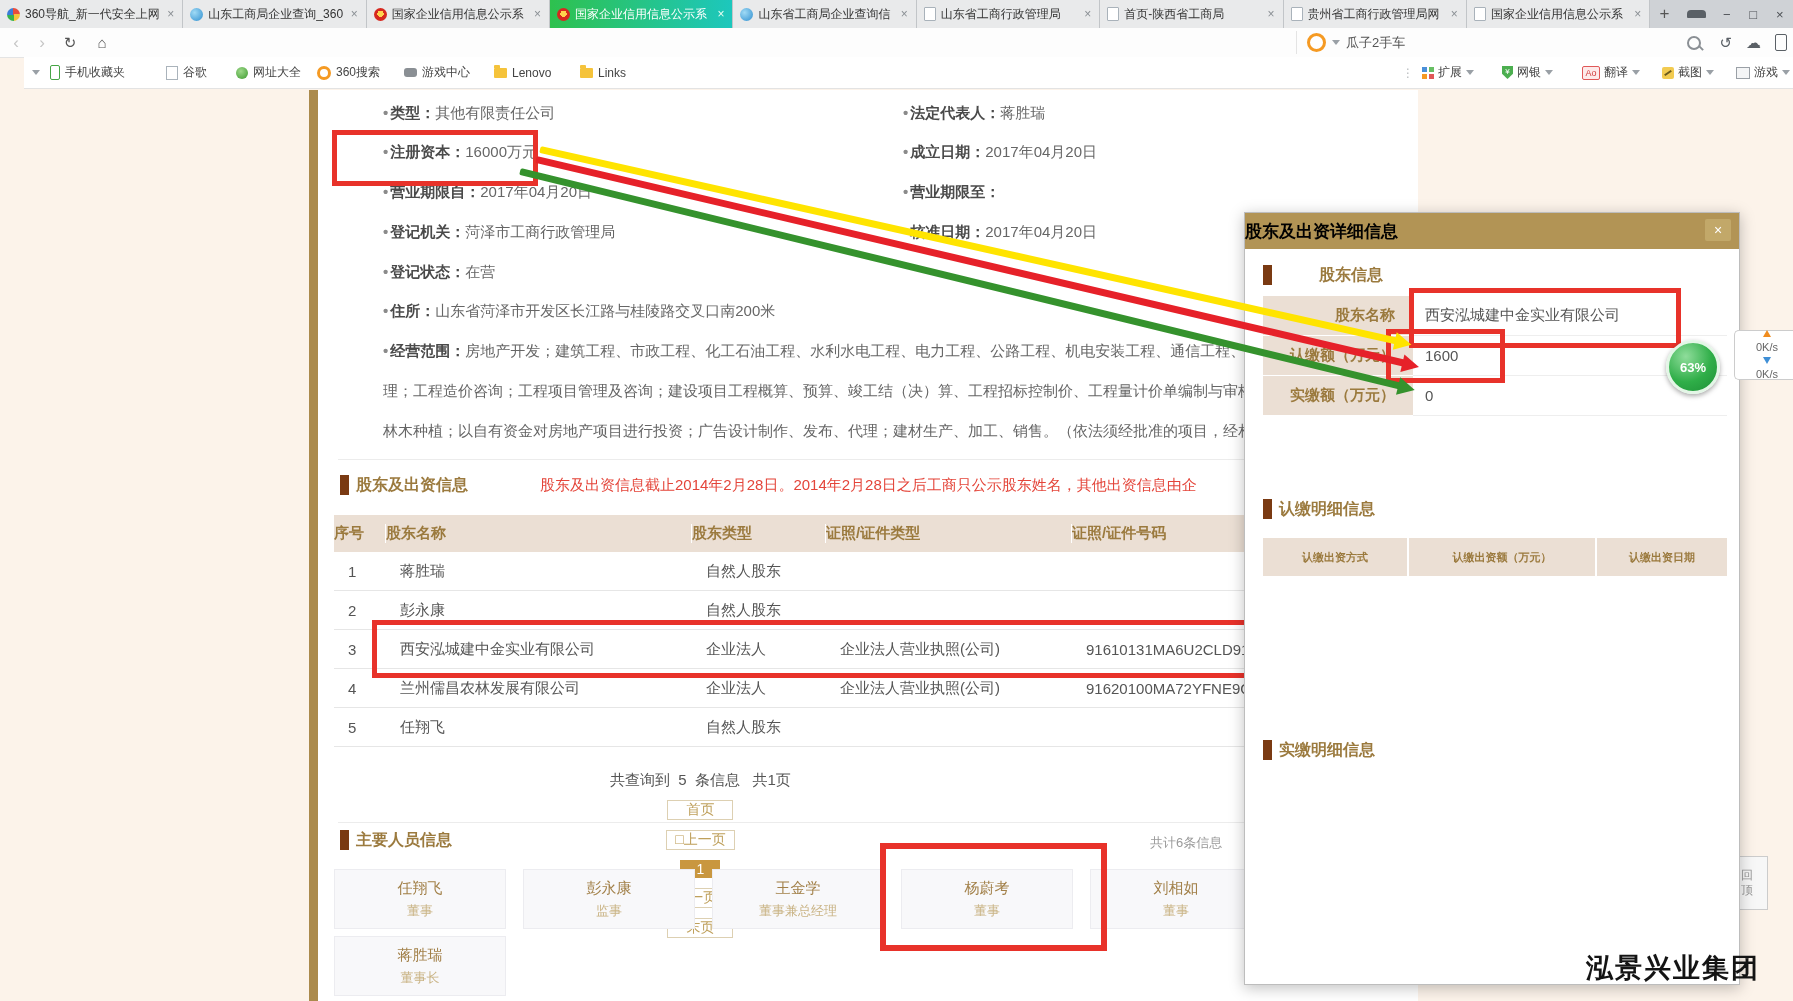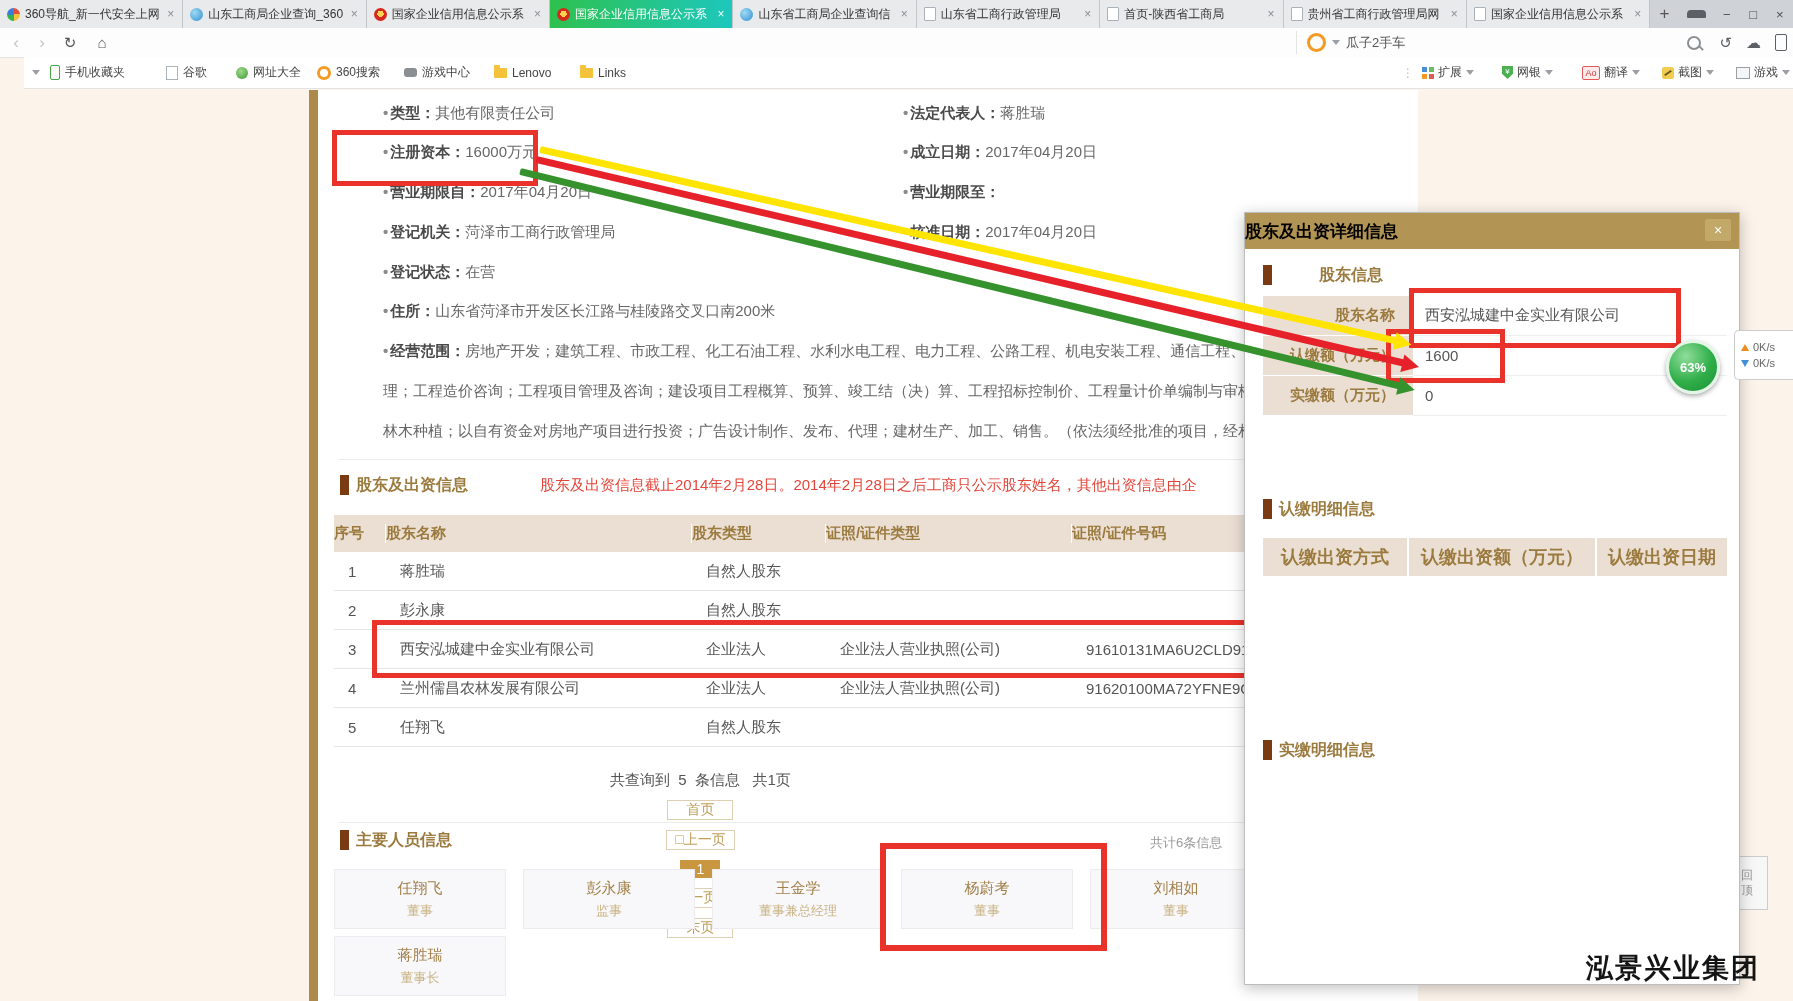--- a/index.html
+++ b/index.html
@@ -99,37 +99,37 @@
   .mclose{position:absolute;right:8px;top:6px;width:26px;height:22px;background:#c2a869;color:#fff;font-size:14px;
           display:flex;align-items:center;justify-content:center;border-radius:2px;}
   .msecmark{position:absolute;width:9px;height:20px;background:#7a3a12;}
   .msectitle{position:absolute;font-size:16px;font-weight:bold;color:#9b7a3e;white-space:nowrap;}
   .mfrow{position:absolute;left:18px;width:464px;height:40px;display:flex;}
   .mflabel{width:150px;background:#ebdfd4;color:#9b7a3e;font-weight:bold;font-size:15px;display:flex;align-items:center;
            justify-content:flex-end;padding-right:18px;box-sizing:border-box;border-bottom:1px solid #fff;}
   .mfvalue{flex:1;font-size:15px;color:#555;display:flex;align-items:center;padding-left:12px;border-bottom:1px solid #eee;
            white-space:nowrap;overflow:hidden;}
   .mthead{position:absolute;left:18px;width:464px;height:38px;display:flex;gap:2px;}
-  .mthead div{background:#ebdfd4;color:#9b7a3e;font-weight:bold;font-size:18px;display:flex;align-items:center;justify-content:center;white-space:nowrap;}
+  .mthead div{background:#ebdfd4;color:#9b7a3e;font-weight:bold;font-size:11px;display:flex;align-items:center;justify-content:center;white-space:nowrap;}
   .mc1{width:144px;} .mc2{width:186px;} .mc3{flex:1;}
   
   .redbox{position:absolute;border:5px solid #e8322a;z-index:60;}
   .redbox.under{z-index:40;}
   .arrow{position:absolute;height:7px;transform-origin:0 50%;z-index:62;background:var(--c);border-radius:2px;}
   .arrow::after{content:"";position:absolute;right:-15px;top:50%;transform:translateY(-50%);
                 border-top:9px solid transparent;border-bottom:9px solid transparent;border-left:17px solid var(--c);}
   
   .ball{position:absolute;left:1666px;top:340px;width:54px;height:54px;border-radius:50%;z-index:70;
         background:radial-gradient(circle at 35% 28%,#8fdd9b,#2fae48 55%,#1d8f36);
         border:3px solid #e3f6e6;box-shadow:0 2px 5px rgba(0,0,0,.35);
         display:flex;align-items:center;justify-content:center;color:#fff;font-weight:bold;font-size:13px;box-sizing:border-box;}
   .speedpanel{position:absolute;left:1734px;top:330px;width:59px;height:50px;background:#fff;border:1px solid #ccc;
               border-right:none;border-radius:5px 0 0 5px;z-index:70;font-size:11px;color:#666;
               display:flex;flex-direction:column;justify-content:center;gap:4px;padding-left:6px;box-sizing:border-box;}
-  .spd{display:flex;align-items:center;gap:4px;white-space:nowrap;}
+  .spd{display:flex;align-items:center;gap:4px;white-space:nowrap;flex-direction:column;}
   .tri-up{width:0;height:0;border-left:4px solid transparent;border-right:4px solid transparent;border-bottom:7px solid #f08c1e;}
   .tri-dn{width:0;height:0;border-left:4px solid transparent;border-right:4px solid transparent;border-top:7px solid #3f8fd6;}
   .backtop{position:absolute;left:1726px;top:856px;width:40px;height:52px;background:#f7f7f7;border:1px solid #ccc;z-index:45;
            display:flex;flex-direction:column;align-items:center;justify-content:center;font-size:12px;color:#999;line-height:15px;}
   .watermark{position:absolute;left:1586px;top:950px;z-index:80;font-family:"DejaVu Serif","Liberation Serif",serif;
              font-weight:bold;font-size:27px;color:#141414;letter-spacing:2px;white-space:nowrap;}
 </style>
 </head>
 <body>
 

